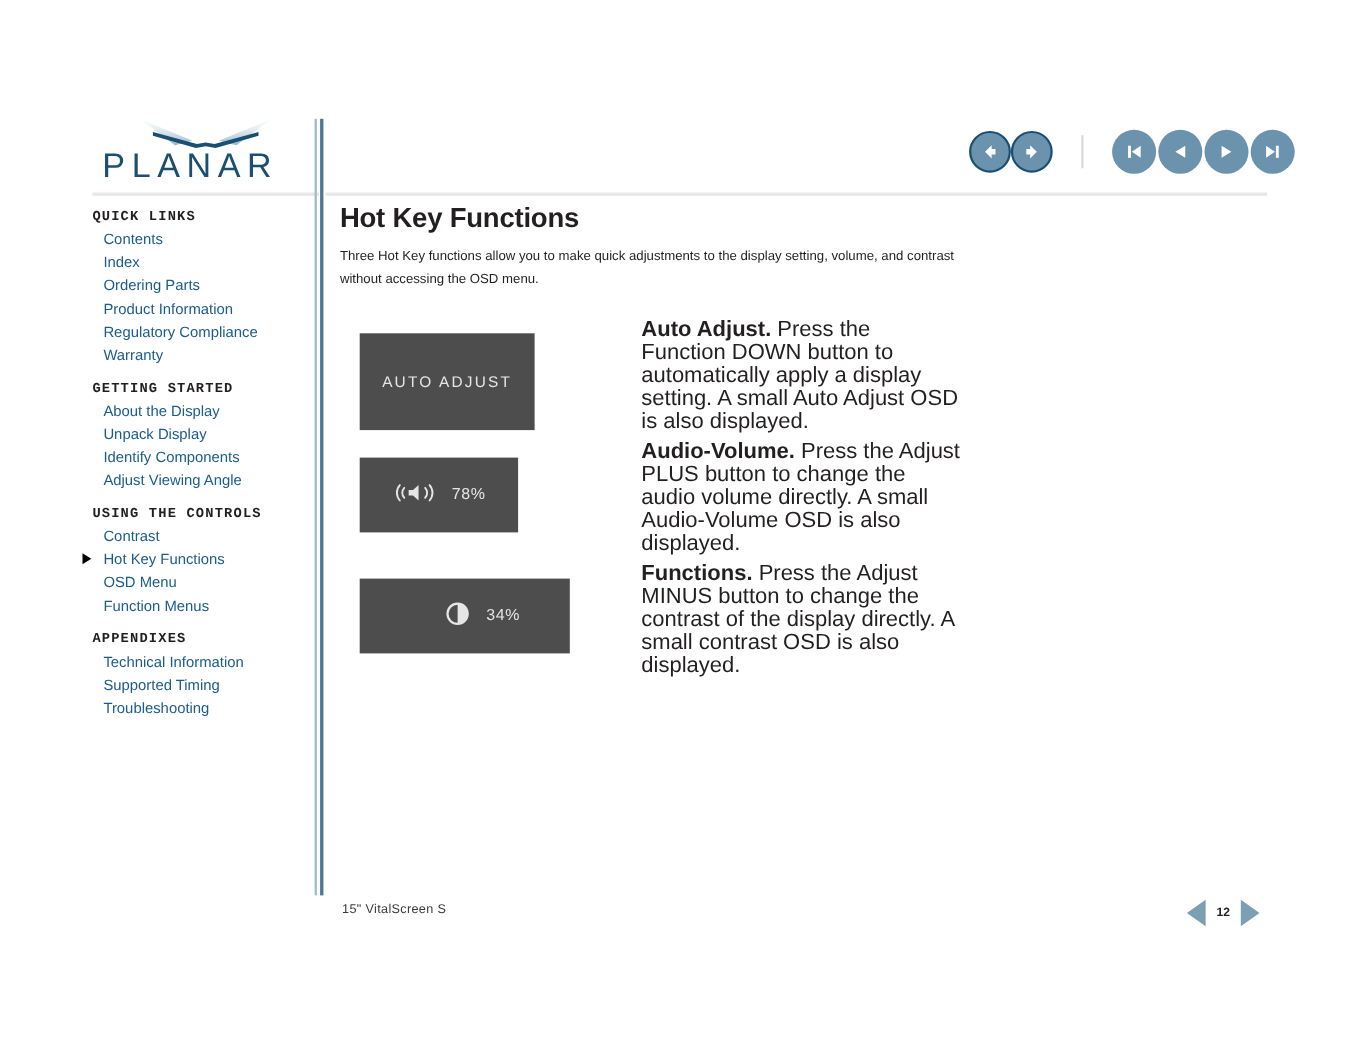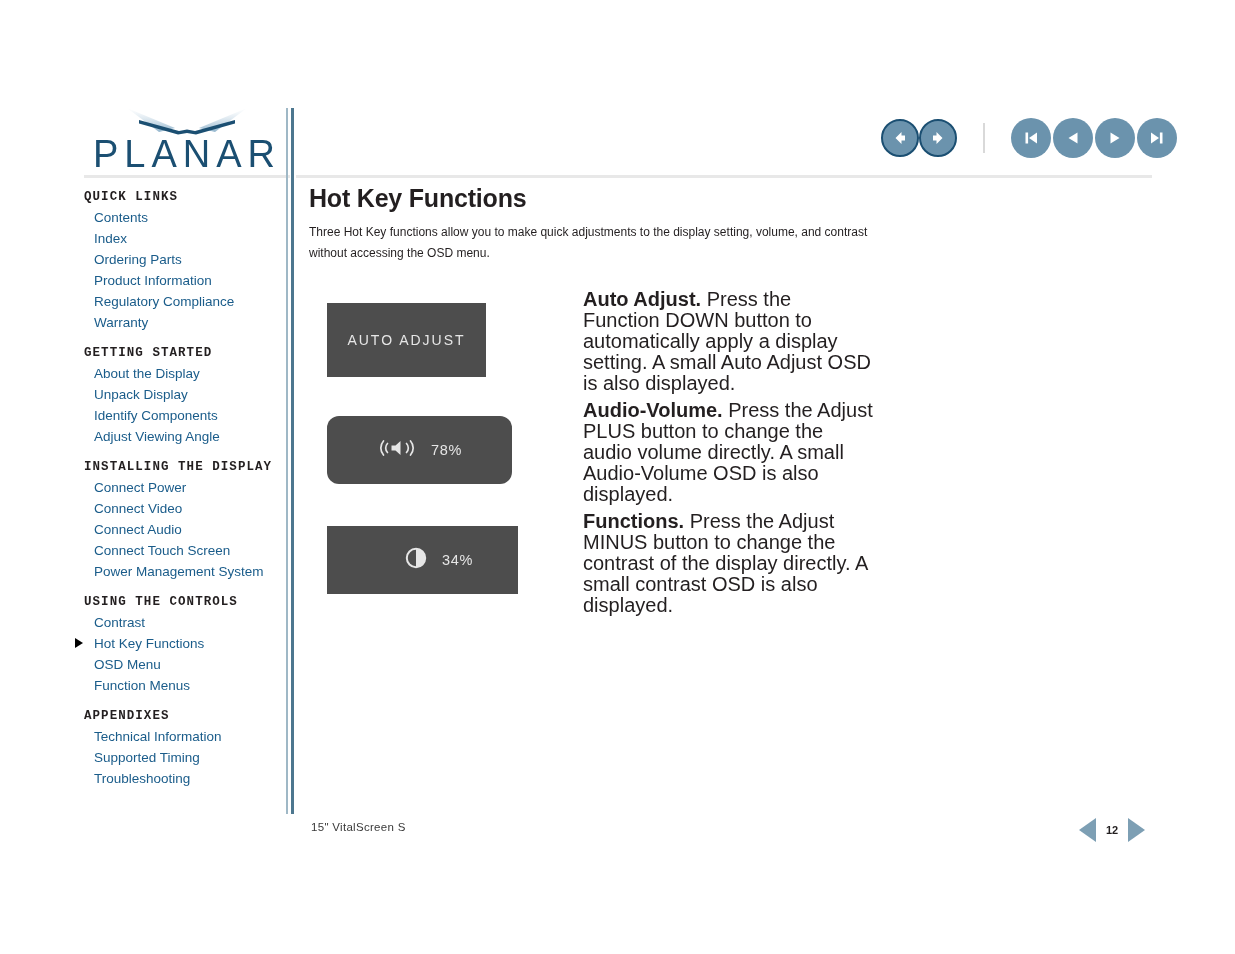--- a/index.html
+++ b/index.html
@@ -36,21 +36,21 @@
     left: 24px;
     top: 0px;
     width: 140px;
     height: 30px;
   }
   .logo-word {
     position: absolute;
     left: 0px;
     top: 25px;
     font-family: "Liberation Sans", sans-serif;
-    font-size: 38px;
+    font-size: 31px;
     letter-spacing: 6.0px;
     color: #1b4f72;
     font-weight: 400;
     white-space: nowrap;
   }
 
   
   .hrule-left {
     position: absolute;
     left: 84px;
@@ -145,22 +145,22 @@
   }
 
   
   .osd {
     position: absolute;
     background: #4d4d4d;
     display: flex;
     align-items: center;
     justify-content: center;
   }
-  .osd-1 { left: 327px; top: 303px; width: 159px; height: 74px; }
-  .osd-2 { left: 327px; top: 416px; width: 185px; height: 68px; border-radius: 12px; }
+  .osd-1 { left: 327px; top: 303px; width: 159px; height: 88px; }
+  .osd-2 { left: 327px; top: 416px; width: 144px; height: 68px; }
   .osd-3 { left: 327px; top: 526px; width: 159px; height: 68px; padding-left: 32px; }
 
   .osd-text {
     font-family: "Liberation Sans", sans-serif;
     font-size: 14px;
     letter-spacing: 2.0px;
     color: #e6e6e6;
   }
   .osd-row {
     display: flex;
@@ -349,28 +349,20 @@
     </div>
 
     <div class="nav-group">
       <div class="nav-head">GETTING STARTED</div>
       <div class="nav-item">About the Display</div>
       <div class="nav-item">Unpack Display</div>
       <div class="nav-item">Identify Components</div>
       <div class="nav-item">Adjust Viewing Angle</div>
     </div>
 
-    <div class="nav-group">
-      <div class="nav-head">INSTALLING THE DISPLAY</div>
-      <div class="nav-item">Connect Power</div>
-      <div class="nav-item">Connect Video</div>
-      <div class="nav-item">Connect Audio</div>
-      <div class="nav-item">Connect Touch Screen</div>
-      <div class="nav-item">Power Management System</div>
-    </div>
 
     <div class="nav-group">
       <div class="nav-head">USING THE CONTROLS</div>
       <div class="nav-item">Contrast</div>
       <div class="nav-item current">
         <span class="nav-pointer"></span>
         <span>Hot Key Functions</span>
       </div>
       <div class="nav-item">OSD Menu</div>
       <div class="nav-item">Function Menus</div>

